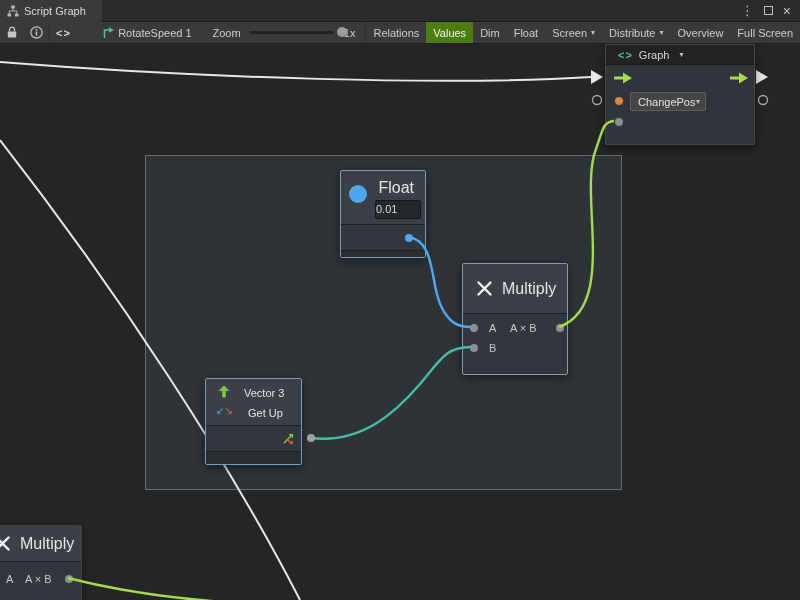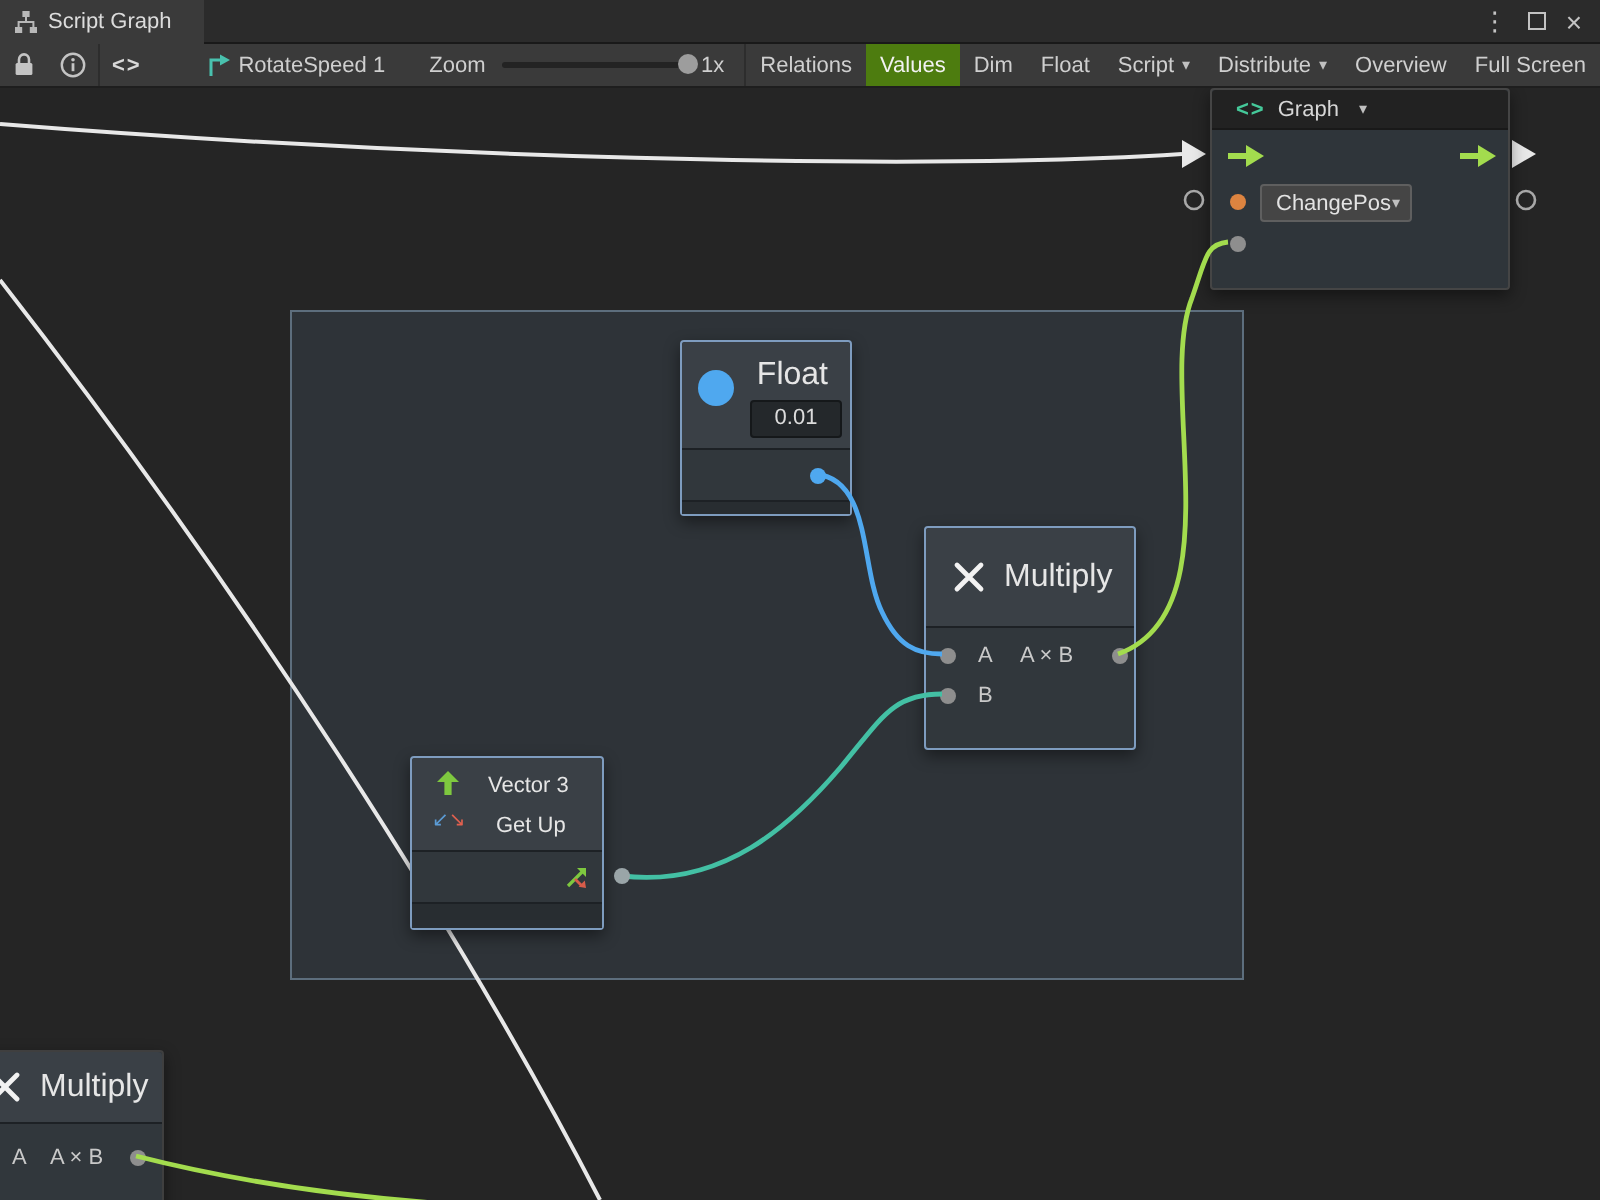--- a/index.html
+++ b/index.html
@@ -37,21 +37,21 @@
   .node.sel{border-color:#7e9cbf}
   .nhead{position:absolute;left:0;top:0;right:0;background:#3a4046;border-bottom:1px solid #1d2125;border-radius:2px 2px 0 0}
   .nfoot{position:absolute;left:0;bottom:0;right:0;background:#282d31;border-top:1px solid #1d2125}
   .ntitle{position:absolute;font-size:16px;color:#e6e6e6;line-height:13px}
   .ntitle.sm{font-size:11px}
   .plab{position:absolute;font-size:11px;color:#c9c9c9;line-height:12px}
   .pdot{position:absolute;width:8px;height:8px;border-radius:50%;background:#8e8e8e}
   .pdot.blue{background:#4fa8ef}
   .pdot.orange{background:#dd8440}
   .fdot{position:absolute;left:8px;top:14px;width:18px;height:18px;border-radius:50%;background:#4fa8ef}
-  .ffield{position:absolute;right:4px;top:29px;width:46px;height:19px;background:#24282b;border:1px solid #15181a;border-radius:2px;color:#dcdcdc;text-align:center;line-height:17px}
+  .ffield{position:absolute;right:4px;top:29px;width:46px;height:19px;background:#24282b;border:1px solid #15181a;border-radius:2px;color:#dcdcdc;text-align:left;line-height:17px}
   .headrow{display:flex;align-items:center;gap:9px;padding-left:13px;height:100%}
   .icnabs{position:absolute;display:block}
 
   
   .gnode{background:#2f353a;border-color:#454545}
   .ghead{position:absolute;left:0;top:0;right:0;height:20px;background:#222;border-bottom:1px solid #191919;display:flex;align-items:center;gap:6px;padding-left:12px;border-radius:2px 2px 0 0}
   .glogo{color:#45c99a;font-weight:bold;letter-spacing:1px}
   .gdrop{position:absolute;left:24px;top:47px;width:76px;height:19px;background:#454545;border:1px solid #5f5f5f;border-radius:2px;display:flex;align-items:center}
   .gdrop span:first-child{padding-left:7px;color:#e3e3e3}
   .gdrop .caret{margin-left:auto;padding-right:5px}
@@ -113,21 +113,21 @@
   <div class="tbtn active">
       <span>Values</span>
     </div>
   <div class="tbtn">
       <span>Dim</span>
     </div>
   <div class="tbtn">
       <span>Float</span>
     </div>
   <div class="tbtn">
-      <span>Script</span>
+      <span>Screen</span>
       <span class="caret">▾</span>
     </div>
   <div class="tbtn">
       <span>Distribute</span>
       <span class="caret">▾</span>
     </div>
   <div class="tbtn">
       <span>Overview</span>
     </div>
   <div class="tbtn">

